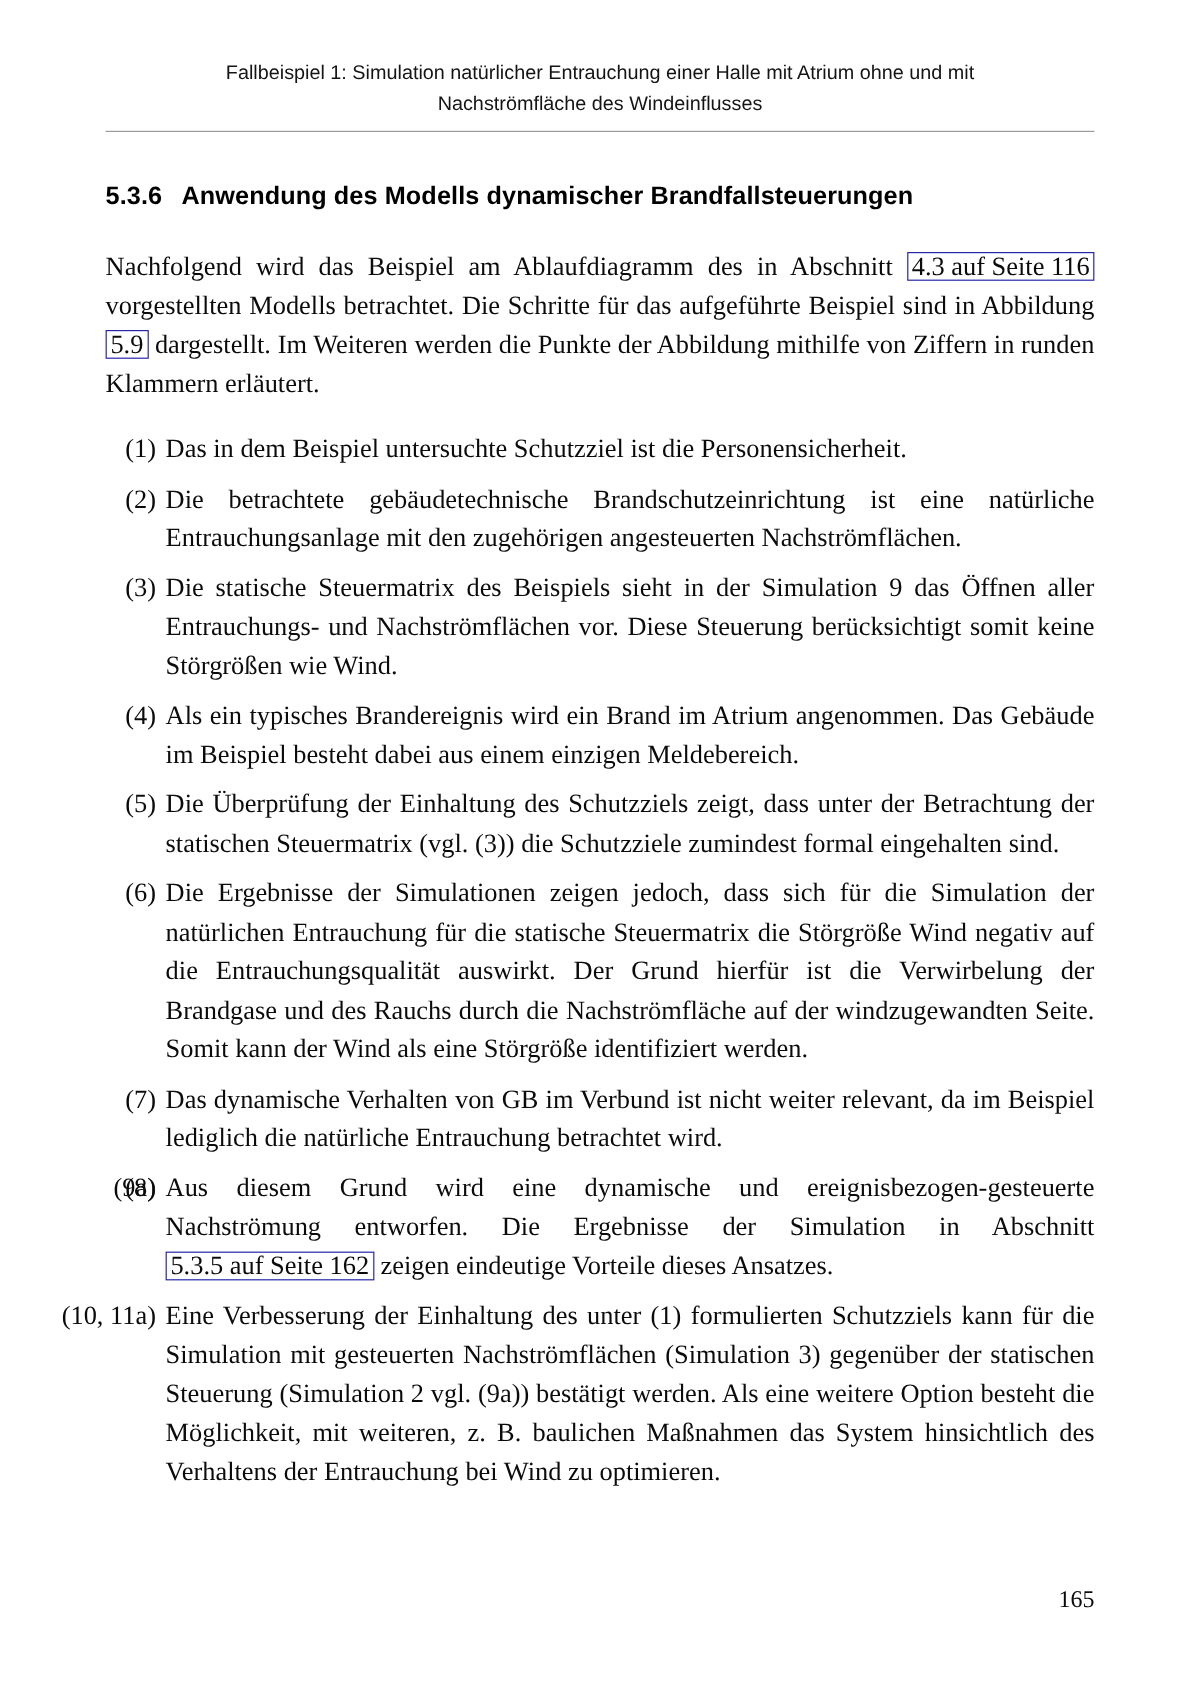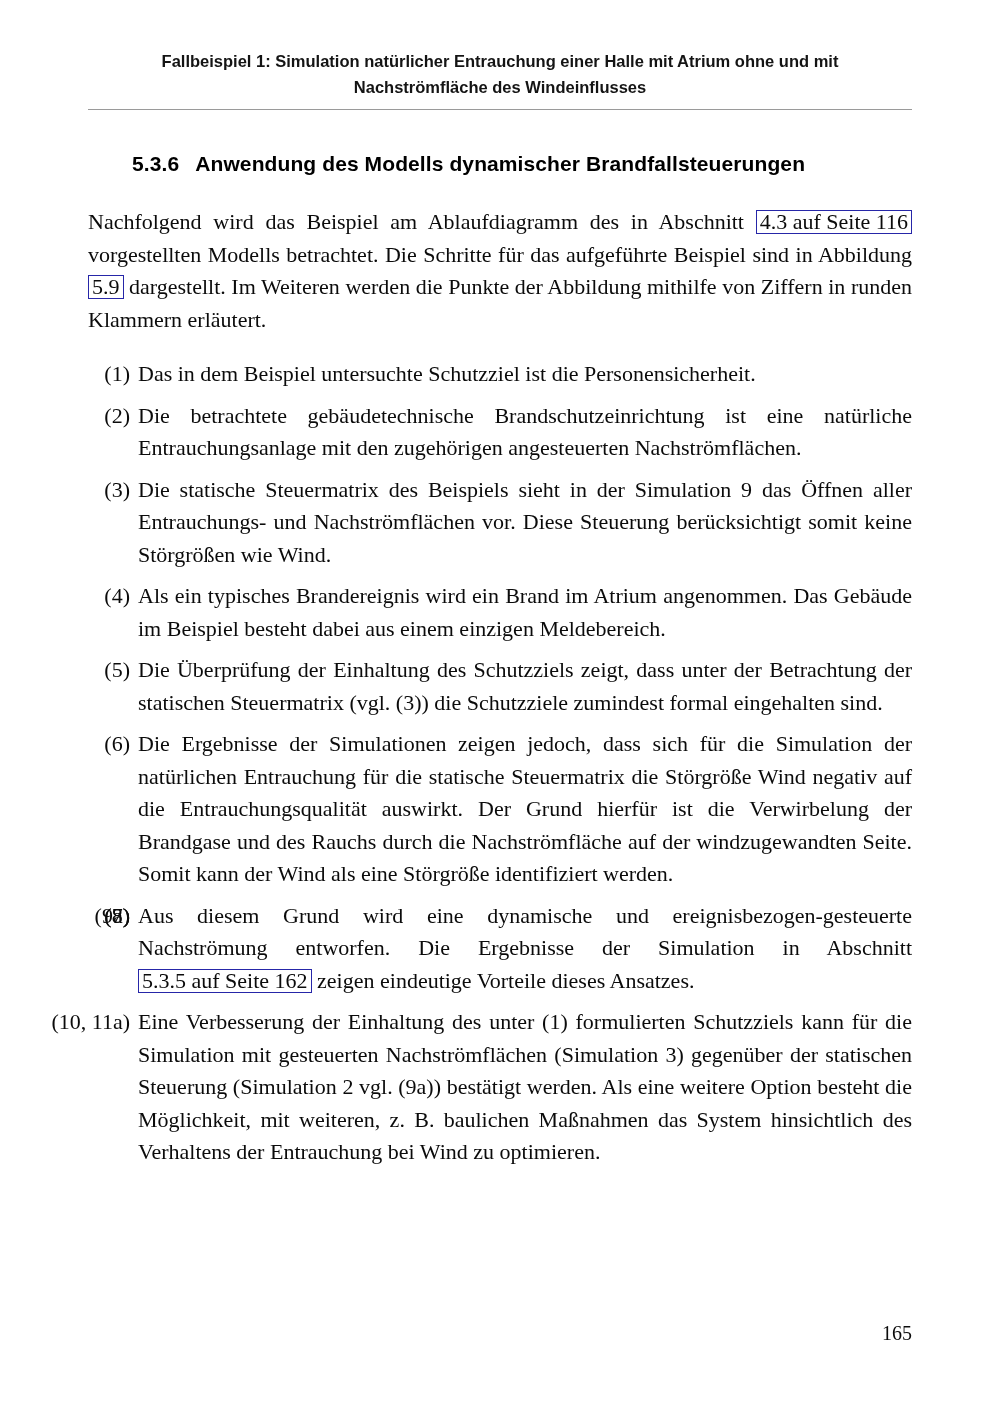--- a/index.html
+++ b/index.html
@@ -20,21 +20,20 @@
     inset: 0;
     overflow: hidden;
   }
   .running-head {
     margin-top: 48px;
     text-align: center;
     font-family: "Liberation Sans", sans-serif;
     font-size: 16.5px;
     line-height: 26px;
     color: #141414;
-    font-weight: bold;
   }
   .head-rule {
     width: 824px;
     margin: 9px auto 0 auto;
     border: none;
     border-top: 1px solid #9a9a9a;
     height: 0;
   }
   .content {
     width: 824px;
@@ -43,21 +42,20 @@
   .section-heading {
     margin-top: 42px;
     font-family: "Liberation Sans", sans-serif;
     font-weight: 700;
     font-size: 21px;
     letter-spacing: 0.1px;
     color: #000000;
   }
   .section-heading .section-number {
     margin-right: 16px;
-    margin-left: 44px;
   }
   .body-text {
     font-size: 22px;
     line-height: 32.5px;
     text-align: justify;
   }
   .intro {
     margin-top: 30px;
   }
   .reflink {
@@ -129,21 +127,21 @@
 
       <div class="body-text list-item">
         <span class="item-label">(5)</span><span>Die Überprüfung der Einhaltung des Schutzziels zeigt, dass unter der Betrachtung der statischen Steuermatrix (vgl. (3)) die Schutzziele zumindest formal eingehalten sind.</span>
       </div>
 
       <div class="body-text list-item">
         <span class="item-label">(6)</span><span>Die Ergebnisse der Simulationen zeigen jedoch, dass sich für die Simulation der natürlichen Entrauchung für die statische Steuermatrix die Störgröße Wind negativ auf die Entrauchungsqualität auswirkt. Der Grund hierfür ist die Verwirbelung der Brandgase und des Rauchs durch die Nachströmfläche auf der windzugewandten Seite. Somit kann der Wind als eine Störgröße identifiziert werden.</span>
       </div>
 
       <div class="body-text list-item">
-        <span class="item-label">(7)</span>
+        <span class="item-label">(7)</span><span>Das dynamische Verhalten von GB im Verbund ist nicht weiter relevant, da im Beispiel lediglich die natürliche Entrauchung betrachtet wird.</span>
       </div>
 
       <div class="body-text list-item">
         <span class="item-label">(8)</span>
       </div>
 
       <div class="body-text list-item">
         <span class="item-label">(9a)</span><span>Aus diesem Grund wird eine dynamische und ereignisbezogen-gesteuerte Nachströmung entworfen. Die Ergebnisse der Simulation in Abschnitt </span><span class="reflink">5.3.5 auf Seite 162</span><span> zeigen eindeutige Vorteile dieses Ansatzes.</span>
       </div>
 

